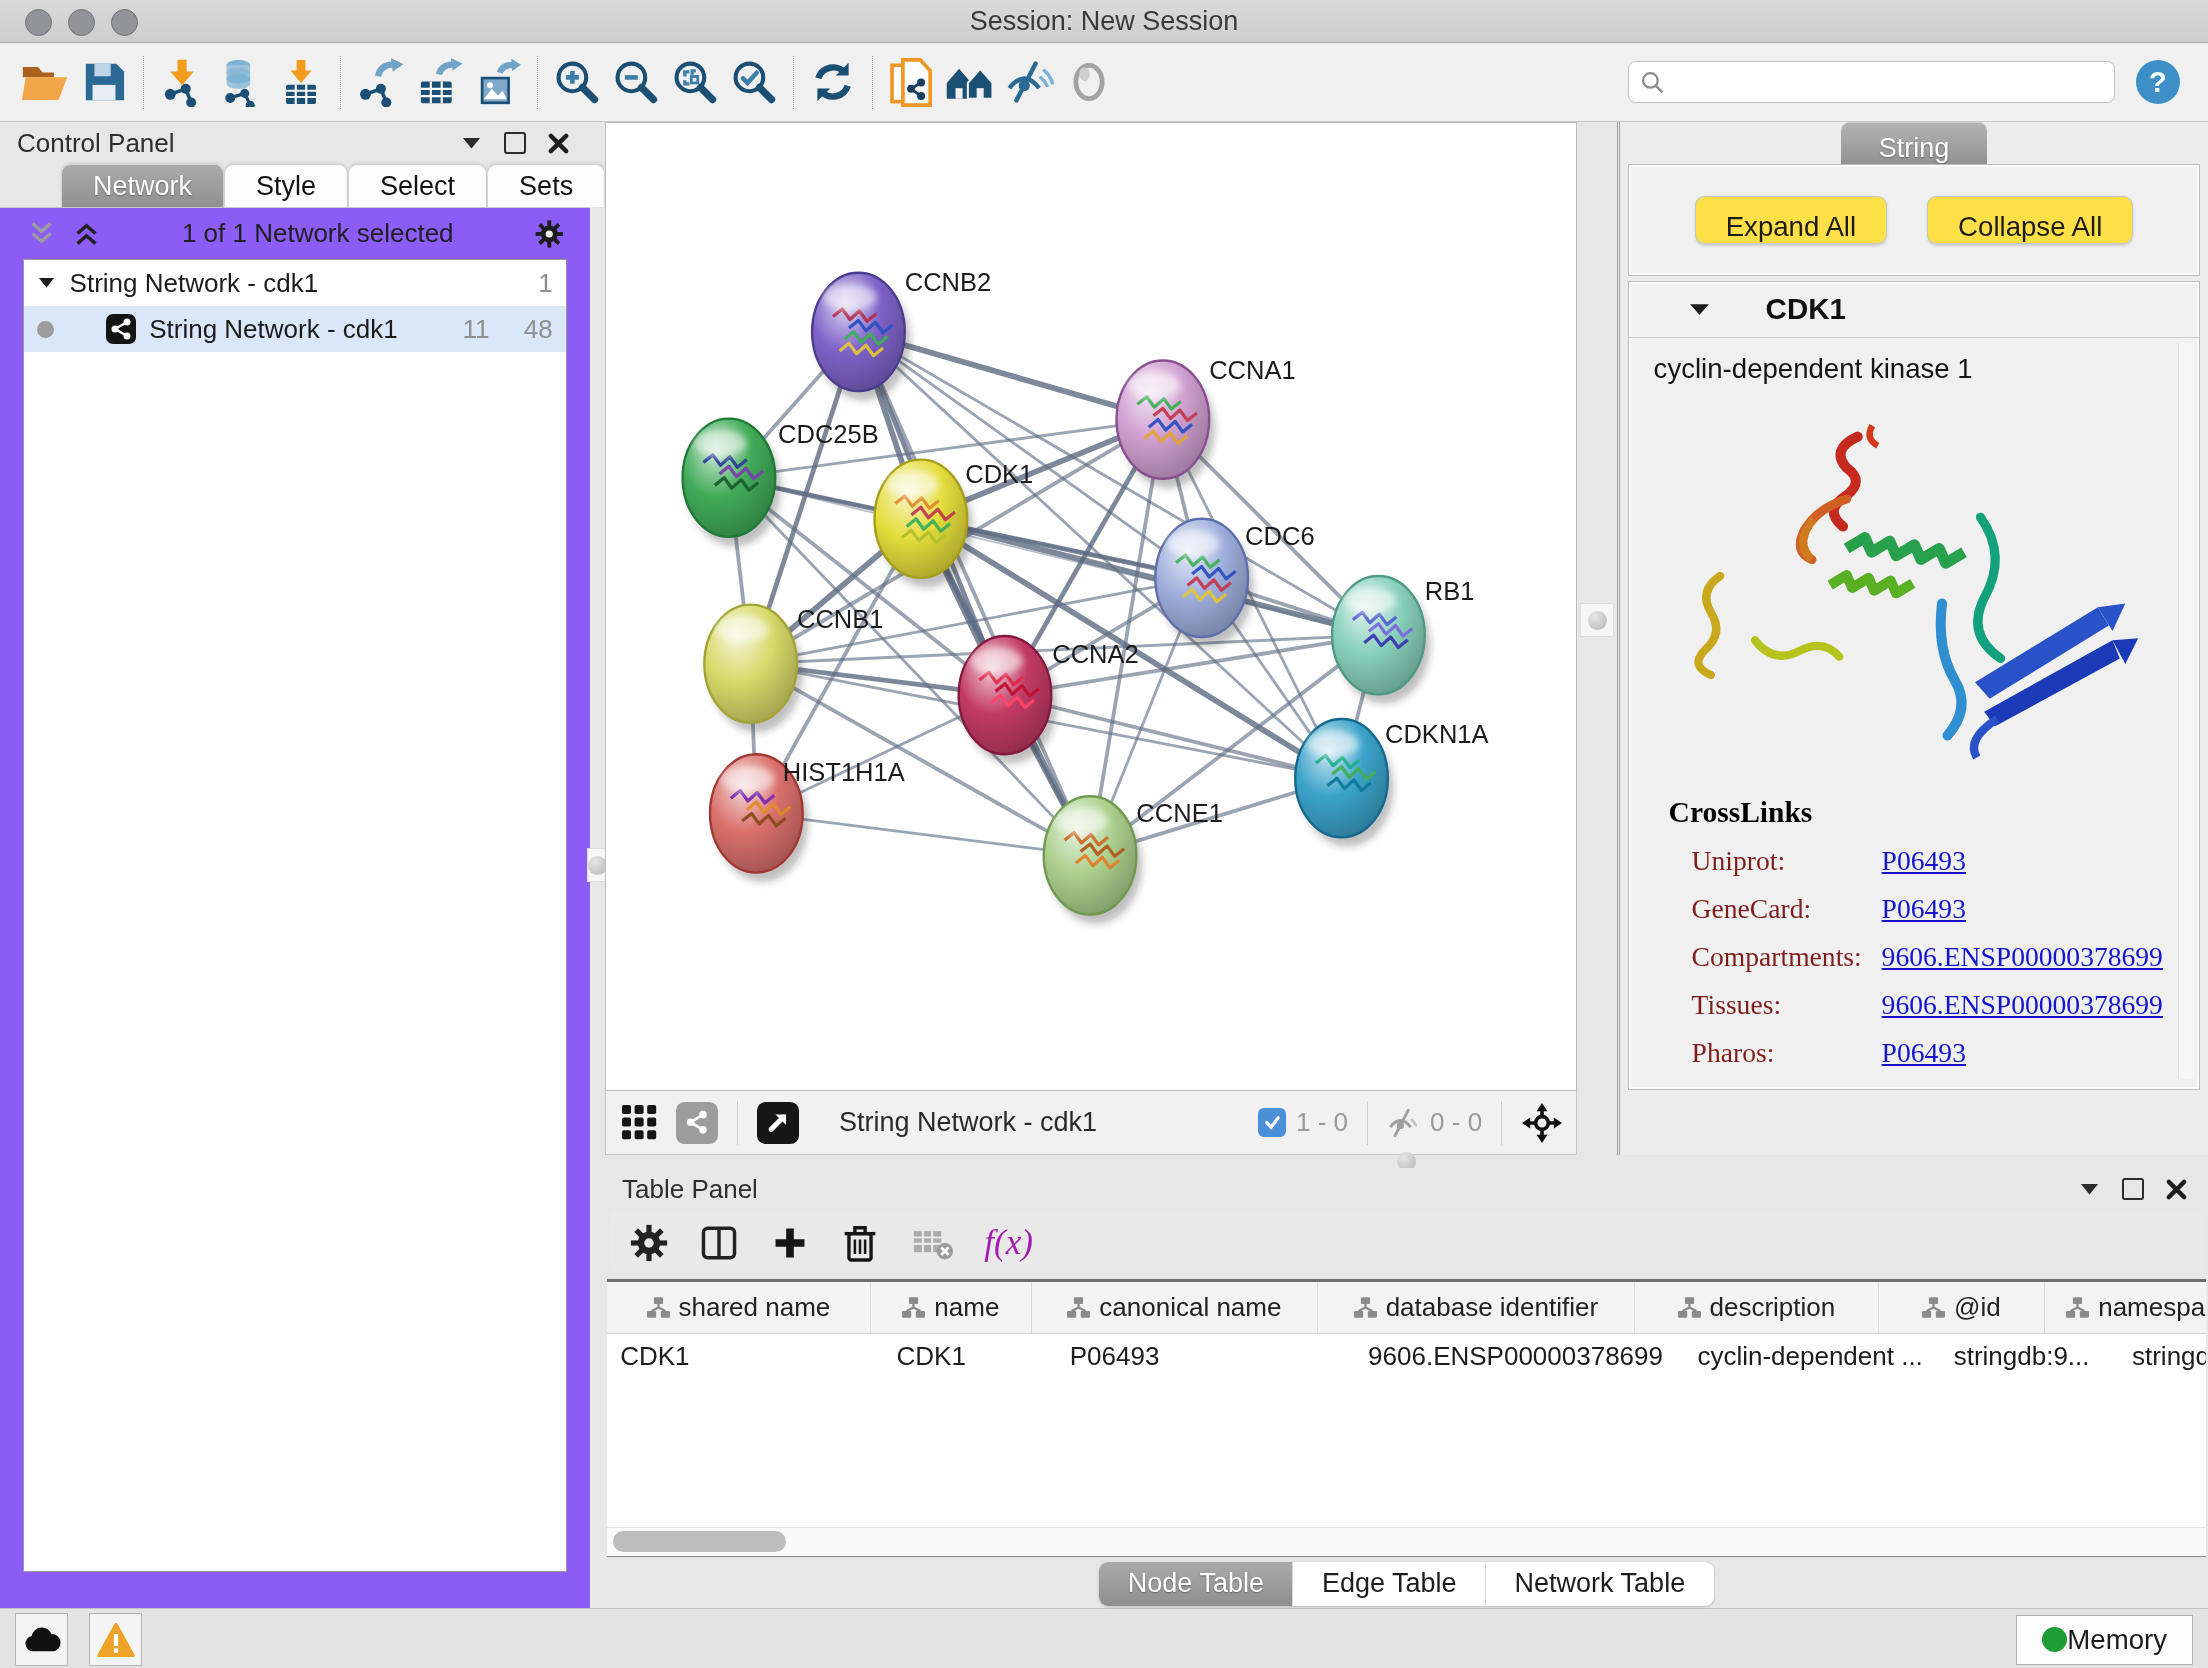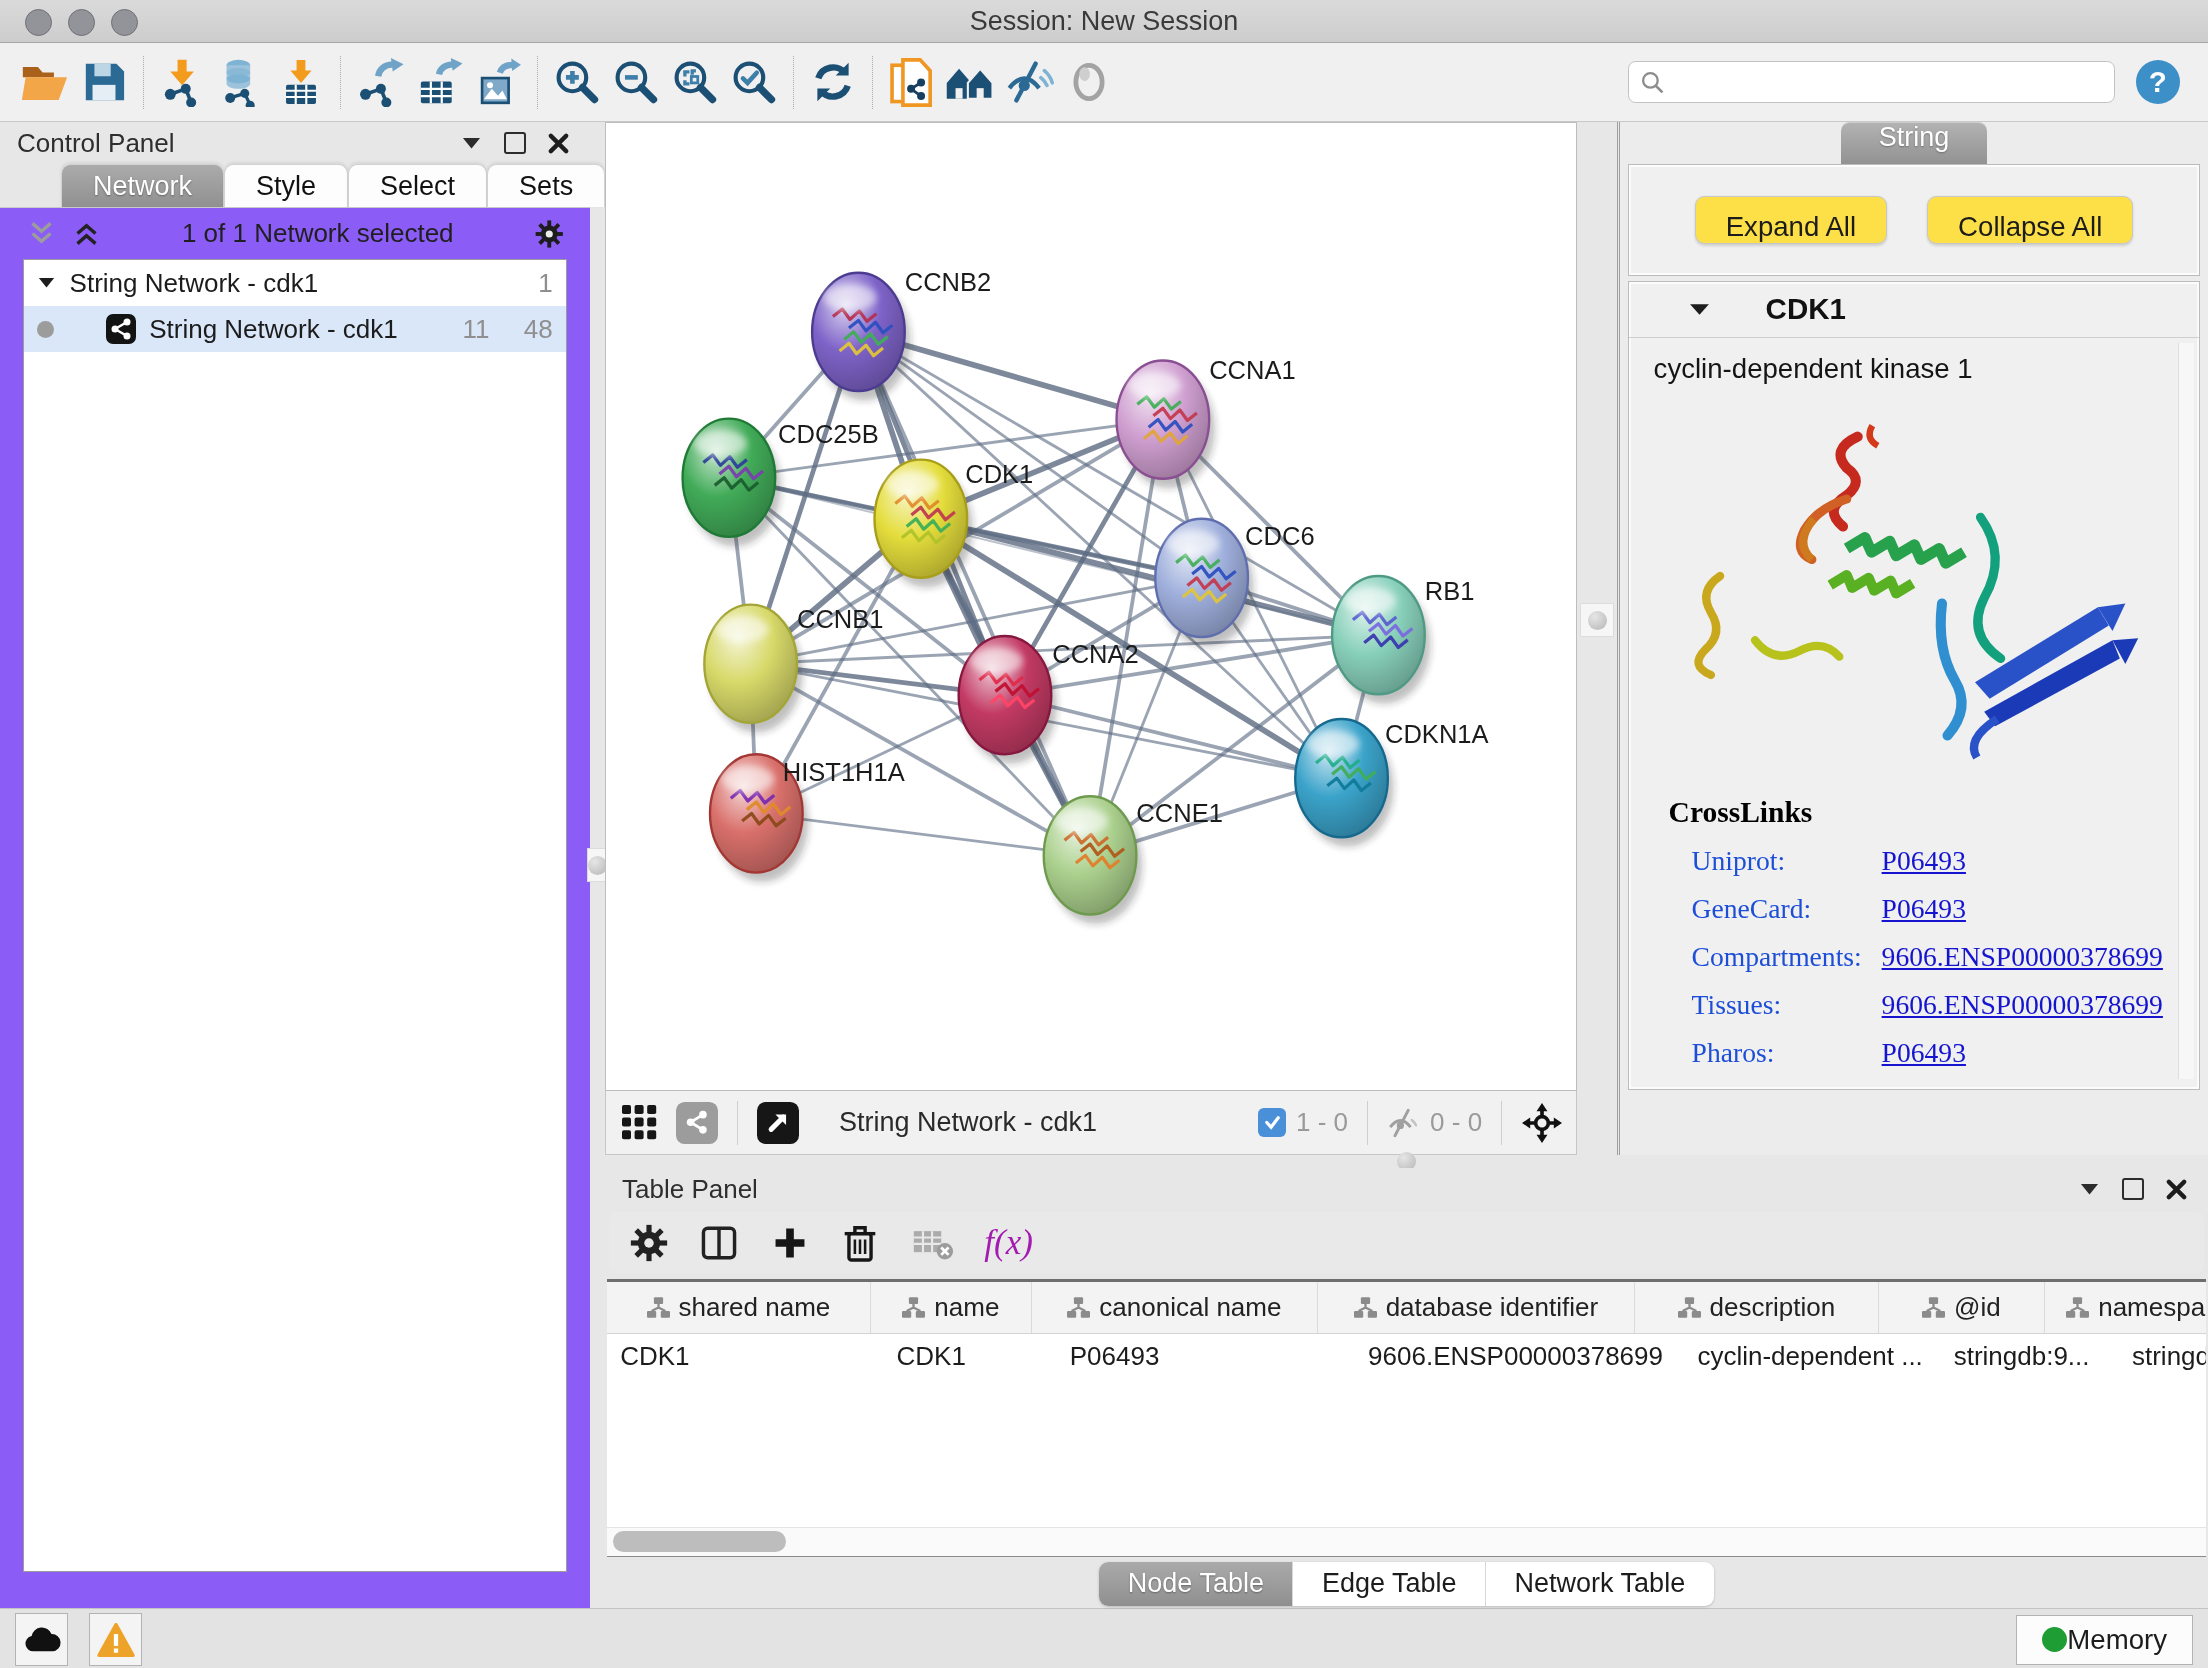--- a/index.html
+++ b/index.html
@@ -54,35 +54,35 @@
   .vsep{width:0;height:44px;border-left:1px solid #cfcfcf;margin:0 3.8px;flex:none}
   .vtitle{font-size:27px;color:#2a2a2a;margin-left:25px;flex:1}
   .counts{font-size:26px;color:#9a9a9a;display:flex;align-items:center;gap:9.5px}
   .ckbox{width:28.5px;height:28.5px;border-radius:5.7px;background:#4a90d9;display:flex;align-items:center;justify-content:center;flex:none}
   .rdiv{width:40px;display:flex;align-items:flex-start;justify-content:center;border-right:3.8px double #9f9f9f;flex:none}
   .rdiv .handle{margin-top:481px}
   
   .rpanel{width:588px;display:flex;flex-direction:column;background:#ececec;flex:none}
   .rtabrow{height:42px;display:flex;justify-content:center;flex:none}
   .rtab{padding:0 38px;background:linear-gradient(#b3b3b3,#929292);color:#fff;font-size:27px;display:flex;
-        align-items:flex-start;border-radius:8.6px 8.6px 0 0;box-shadow:inset 0 1px 0 rgba(255,255,255,.35);text-shadow:0 1px 1.9px rgba(0,0,0,.3)}
+        align-items:flex-end;border-radius:8.6px 8.6px 0 0;box-shadow:inset 0 1px 0 rgba(255,255,255,.35);text-shadow:0 1px 1.9px rgba(0,0,0,.3)}
   .box1{margin:0 7.6px;background:#f0f0f0;border:1.9px solid #bcbcbc;box-shadow:inset 0 0 0 1.9px #fcfcfc;height:110px;
         display:flex;align-items:center;justify-content:center;gap:40px;flex:none}
   .rbtn{height:46px;padding:0 30px;background:#fde047;border:1px solid #c7c7c7;border-radius:9.5px;font-size:27.6px;
         display:flex;align-items:flex-end;box-shadow:0 1.9px 2.9px rgba(0,0,0,.14)}
   .box2{margin:4.8px 7.6px 0 7.6px;height:807px;background:#f0f0f0;border:1.9px solid #bcbcbc;box-shadow:inset 0 0 0 1.9px #fcfcfc;
         display:flex;flex-direction:column;position:relative;flex:none}
   .cdkhead{height:55px;border-bottom:1.9px solid #cfcfcf;display:flex;align-items:center;padding-left:59px;gap:55px;flex:none}
   .cdkname{font-size:29.5px;font-weight:bold;color:#111}
   .rcontent{flex:1;padding:15px 25px 7.6px 25px;overflow:hidden;position:relative;min-height:0}
   .rdesc{font-size:27.6px;color:#151515}
   .xl{font-family:"Liberation Serif",serif;margin-top:9.5px}
   .xlt{font-size:29.5px;font-weight:bold;margin:17px 0 5.7px 15px;color:#000}
   .xlrow{display:flex;font-size:27.6px;margin:16px 0 0 0;padding-left:38px}
-  .xll{width:190px;color:#1d4ed8;flex:none}
+  .xll{width:190px;color:#7f1d1d;flex:none}
   .xlv{color:#1515cf;text-decoration:underline}
   .rscroll{position:absolute;right:5.7px;top:61px;bottom:9.5px;width:14.3px;background:#f7f7f7;border-left:1px solid #dedede}
   
   .hsplit{height:13.3px;display:flex;align-items:center;justify-content:center;flex:none}
   .tpanel{flex:1;display:flex;flex-direction:column;background:#e7e7e7;min-height:0}
   .tptool{height:61px;background:#e9e9e9;border-radius:7.6px;margin:1.9px 3.8px 0 3.8px;display:flex;align-items:center;
           padding:0 19px;gap:28.5px;flex:none}
   .fx{font-family:"Liberation Serif",serif;font-style:italic;font-size:35px;color:#a21caf}
   .tablebox{margin:5.7px 1.9px 0 1.9px;background:#fff;border-top:3.8px solid #6e6e6e;border-bottom:1.9px solid #8a8a8a;
             flex:1;display:flex;flex-direction:column;overflow:hidden;min-height:0}

